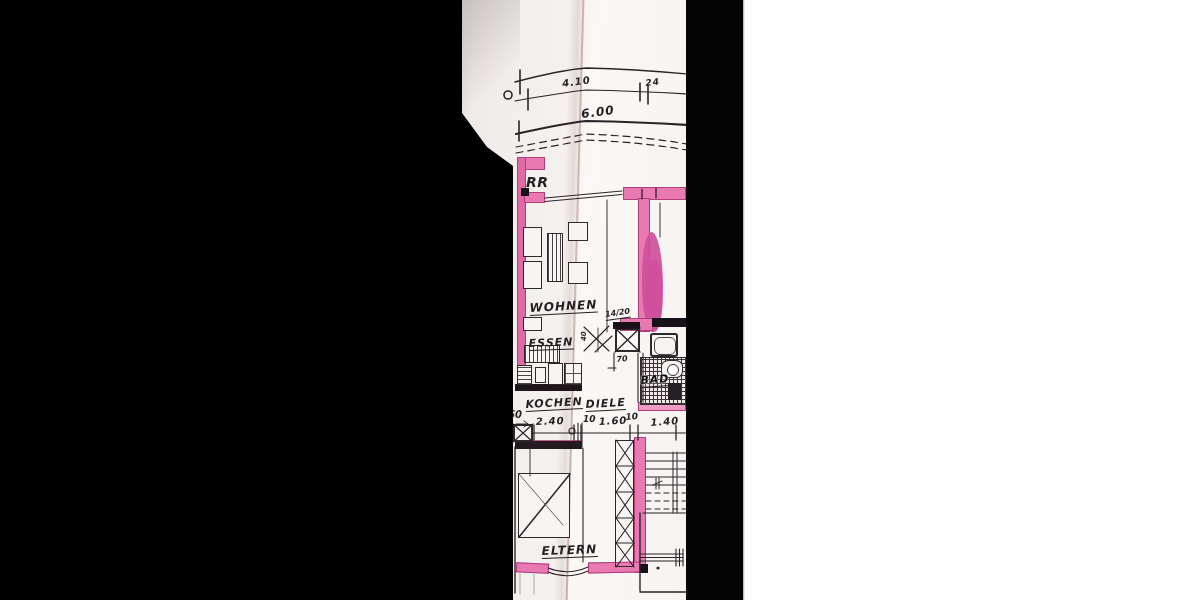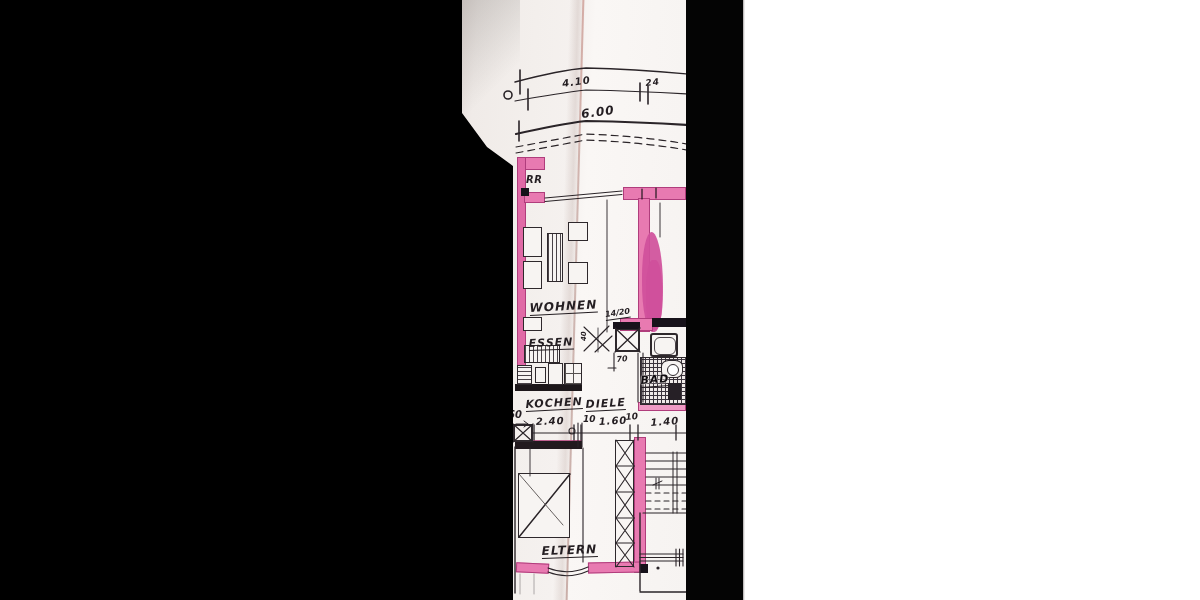--- a/index.html
+++ b/index.html
@@ -168,21 +168,21 @@
       </g>
 
       <g>
         <path d="M180 513 V591 M180 592 H226" stroke-width="1.4"></path>
         <path d="M180 554 H223 M180 557.5 H223 M180 561 H223" stroke-width="1.1"></path>
         <path d="M216 549 V566 M219.5 549 V566 M223 549 V566" stroke-width="1.1"></path>
         <circle cx="198" cy="568" r="1.6" fill="#2a2428" stroke="none"></circle>
       </g>
     </svg>
 
-    <span class="abs lbl" style="left:66px;top:175px;font-size:10px;letter-spacing:.5px">RR</span>
+    <span class="abs lbl" style="left:66px;top:175px;font-size:14px;letter-spacing:.5px">RR</span>
     <span class="abs lbl" style="left:103px;top:79px;font-size:10px;transform:rotate(-8deg)">4.10</span>
     <span class="abs lbl" style="left:186px;top:79px;font-size:9px;transform:rotate(-6deg)">24</span>
     <span class="abs lbl" style="left:122px;top:108px;font-size:12px;transform:rotate(-7deg)">6.00</span>
 
     <span class="abs lbl u" style="left:70px;top:302px;font-size:12px;transform:rotate(-3deg)">WOHNEN</span>
     <span class="abs lbl u" style="left:69px;top:338px;font-size:11px;transform:rotate(-2deg)">ESSEN</span>
     <span class="abs lbl u" style="left:66px;top:399px;font-size:11px;transform:rotate(-3deg)">KOCHEN</span>
     <span class="abs lbl u" style="left:126px;top:399px;font-size:11px;transform:rotate(-3deg)">DIELE</span>
     <span class="abs lbl u" style="left:181px;top:375px;font-size:11px;color:#100c10;text-shadow:0 0 2px #efeae8,0 0 2px #efeae8;transform:rotate(-4deg)">BAD</span>
     <span class="abs lbl u" style="left:82px;top:545px;font-size:12px;transform:rotate(-2deg)">ELTERN</span>

